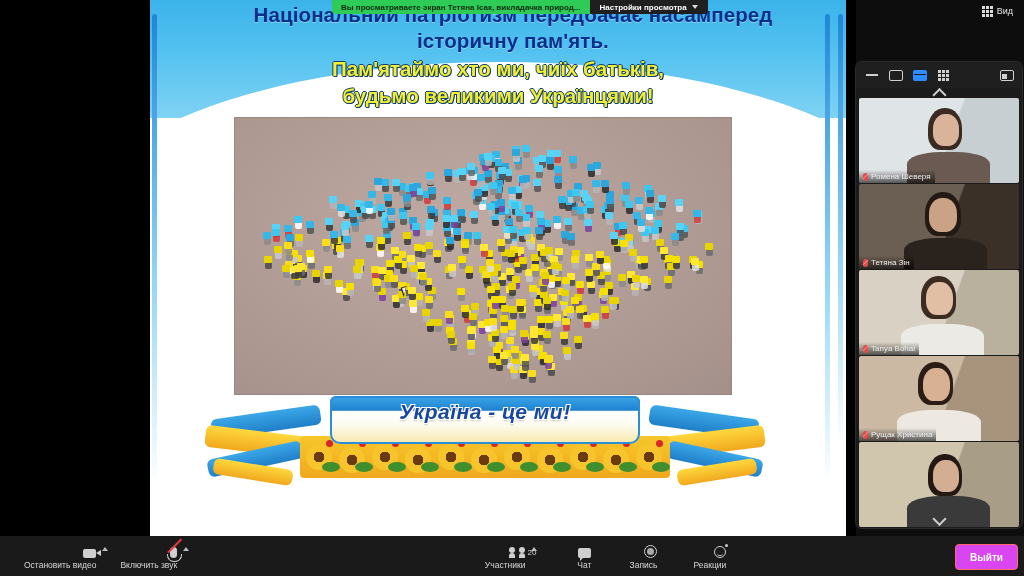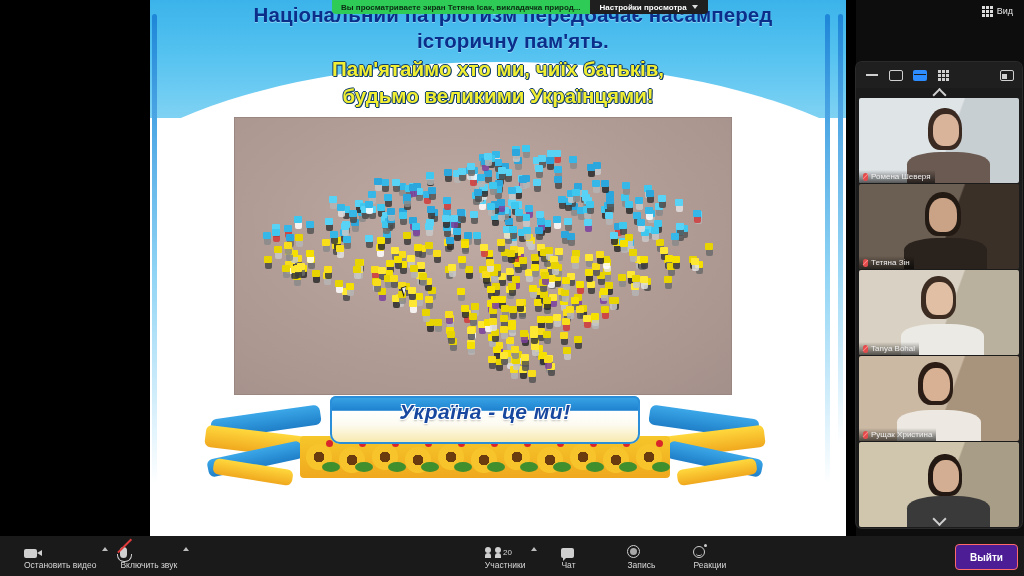--- a/index.html
+++ b/index.html
@@ -182,21 +182,21 @@
   .scene { position:absolute; inset:0; }
   .head { position:absolute; border-radius:46% 46% 40% 40%; }
   .body { position:absolute; border-radius:40% 40% 0 0; }
 
   
   #toolbar {
     position:absolute; left:0; bottom:0; width:1024px; height:40px;
     background:#1a1a1a; display:flex; align-items:center;
   }
   .tb-item {
-    position:relative; display:flex; flex-direction:column; align-items:flex-start;
+    position:relative; display:flex; flex-direction:column; align-items:flex-end;
     justify-content:center; gap:2px; height:40px; color:#d8d8d8; font-size:8.5px;
     padding:0 10px; min-width:50px;
   }
   .tb-item .lbl { white-space:nowrap; }
   .tb-green { color:#2ecc57; }
   .tb-caret {
     position:absolute; right:-2px; top:11px;
     width:0;height:0;border-left:3px solid transparent;border-right:3px solid transparent;
     border-bottom:4px solid #bdbdbd;
   }
@@ -240,21 +240,21 @@
 
   .ic-apps { position:relative; width:13px;height:12px; }
   .ic-apps i{ position:absolute; width:4px;height:4px;border:1.5px solid #cfcfcf; }
   .ic-apps .c1{ left:0; top:0; border-right:none;border-bottom:none; }
   .ic-apps .c2{ right:0; top:0; border-left:none;border-bottom:none; }
   .ic-apps .c3{ left:0; bottom:0; border-right:none;border-top:none; }
   .ic-apps .c4{ right:0; bottom:0; border-left:none;border-top:none; }
 
   #leave-btn {
     position:absolute; right:6px; top:8px; height:22px; padding:12px 14px;
-    background:#4c1d95; color:#fff; font-size:10px; font-weight:bold;
+    background:#d946ef; color:#fff; font-size:10px; font-weight:bold;
     border-radius:4px; display:flex; align-items:center; border:1px solid #ff6a6a;
   }
   .spacer { flex:1; }
 </style>
 </head>
 <body>
 
 <div id="app">
 
   <div id="shared-screen">

